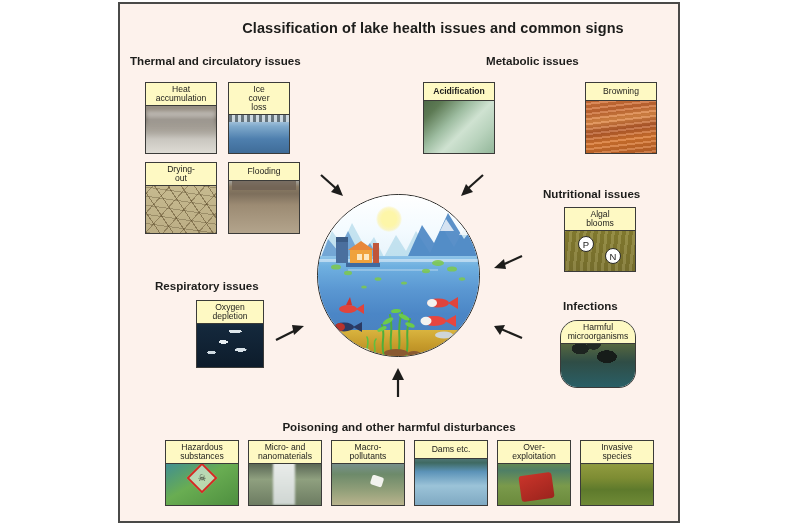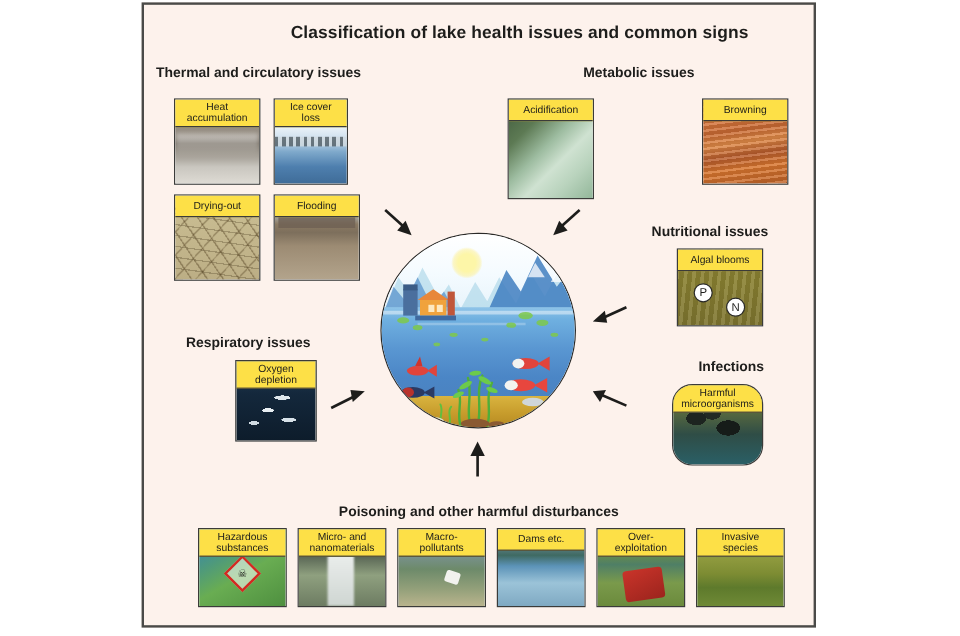--- a/index.html
+++ b/index.html
@@ -18,23 +18,23 @@
 
   .sec-title{
     position:absolute;font-size:11.6px;font-weight:bold;color:#1d1d1b;
     white-space:nowrap;
   }
 
   
   .card{position:absolute;border:1px solid #3b3b39;box-sizing:border-box;
         background:#fff;overflow:hidden;}
   .card .cap{
-    position:relative;z-index:3;background:#fde047;color:#1d1d1b;
+    position:relative;z-index:3;background:#fef9c3;color:#1d1d1b;
     font-size:8.6px;line-height:1.04;text-align:center;
-    padding:2px 4px 2px;border-bottom:1px solid #3b3b39;
+    padding:2px 16px 2px;border-bottom:1px solid #3b3b39;
     display:flex;align-items:center;justify-content:center;
     min-height:13px;white-space:pre-line;
   }
   .card .pic{position:absolute;left:0;right:0;bottom:0;top:0;z-index:1;}
   .card .capwrap{position:absolute;left:0;top:0;right:0;z-index:3;}
 
   
   .p-heat{background:
       linear-gradient(180deg,#c9c4bb 0%,#a8a49a 22%,#8c8377 40%,#6f675c 52%,
                       #9a948a 64%,#c9c6bf 80%,#dedbd4 100%);}
@@ -169,21 +169,21 @@
 
   <div class="card" style="left:108px;top:158px;width:72px;height:72px;">
     <div class="pic p-flood"></div>
     <div class="capwrap">
         <div class="cap">Flooding</div>
       </div>
   </div>
 
   <div class="sec-title" style="left:366px;top:50px;">Metabolic issues</div>
 
-  <div class="card" style="left:303px;top:78px;width:72px;height:84px;">
+  <div class="card" style="left:303px;top:78px;width:72px;height:72px;font-weight:bold;">
     <div class="pic p-acid"></div>
     <div class="capwrap">
         <div class="cap">Acidification</div>
       </div>
   </div>
 
 
   <div class="card" style="left:465px;top:78px;width:72px;height:72px;">
     <div class="pic p-brown"></div>
     <div class="capwrap">
@@ -195,21 +195,21 @@
 
   <div class="card" style="left:444px;top:203px;width:72px;height:65px;">
     <div class="pic p-algae"></div>
     <div class="nutbadge" style="left:13px;top:28px;">P</div>
     <div class="nutbadge" style="left:40px;top:40px;">N</div>
     <div class="capwrap">
         <div class="cap">Algal blooms</div>
       </div>
   </div>
 
-  <div class="sec-title" style="left:443px;top:295px;margin-left:19px;">Infections</div>
+  <div class="sec-title" style="left:443px;top:295px;">Infections</div>
 
   <div class="card" style="left:440px;top:316px;width:76px;height:68px;border-radius:17px;">
     <div class="pic p-harm"></div>
     <div class="capwrap">
         <div class="cap">Harmful
 microorganisms</div>
       </div>
   </div>
 
   <div class="sec-title" style="left:35px;top:275px;">Respiratory issues</div>

